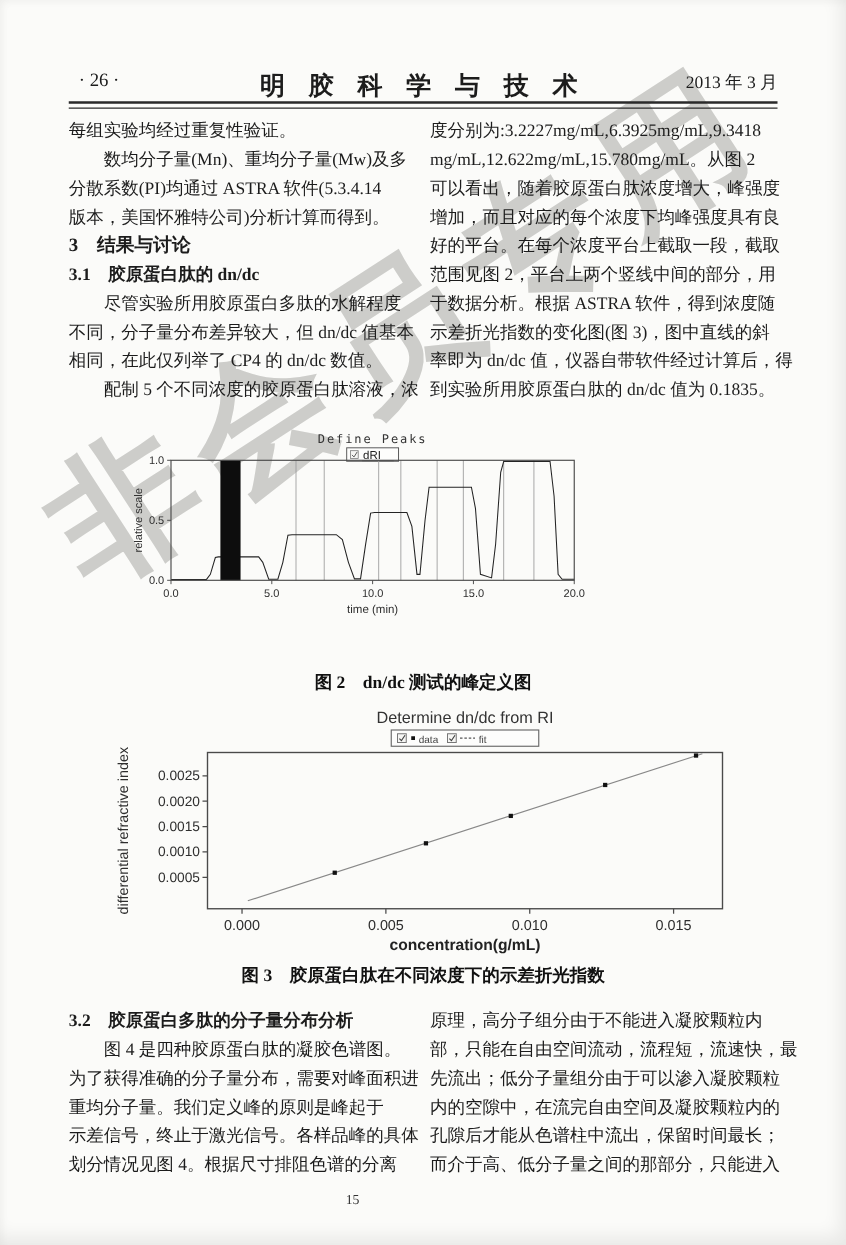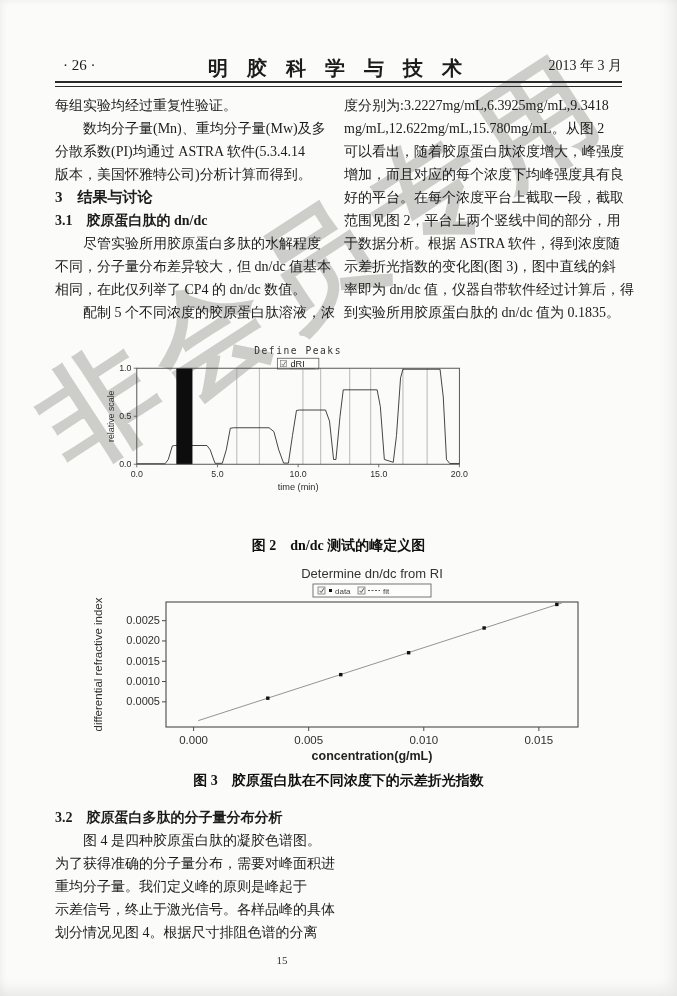--- a/index.html
+++ b/index.html
@@ -158,16 +158,24 @@
     <div class="caption cap3">图 3　胶原蛋白肽在不同浓度下的示差折光指数</div>
 
     <div class="col bl">
         <div class="line h3">3.2　胶原蛋白多肽的分子量分布分析</div>
         <div class="line">　　图 4 是四种胶原蛋白肽的凝胶色谱图。</div>
         <div class="line">为了获得准确的分子量分布，需要对峰面积进</div>
         <div class="line">重均分子量。我们定义峰的原则是峰起于</div>
         <div class="line">示差信号，终止于激光信号。各样品峰的具体</div>
         <div class="line">划分情况见图 4。根据尺寸排阻色谱的分离</div>
       </div>
+    <div class="col br">
+        <div class="line">原理，高分子组分由于不能进入凝胶颗粒内</div>
+        <div class="line">部，只能在自由空间流动，流程短，流速快，最</div>
+        <div class="line">先流出；低分子量组分由于可以渗入凝胶颗粒</div>
+        <div class="line">内的空隙中，在流完自由空间及凝胶颗粒内的</div>
+        <div class="line">孔隙后才能从色谱柱中流出，保留时间最长；</div>
+        <div class="line">而介于高、低分子量之间的那部分，只能进入</div>
+      </div>
 
     <div class="footer">15</div>
   </div>
 </div>
 
 </body></html>

